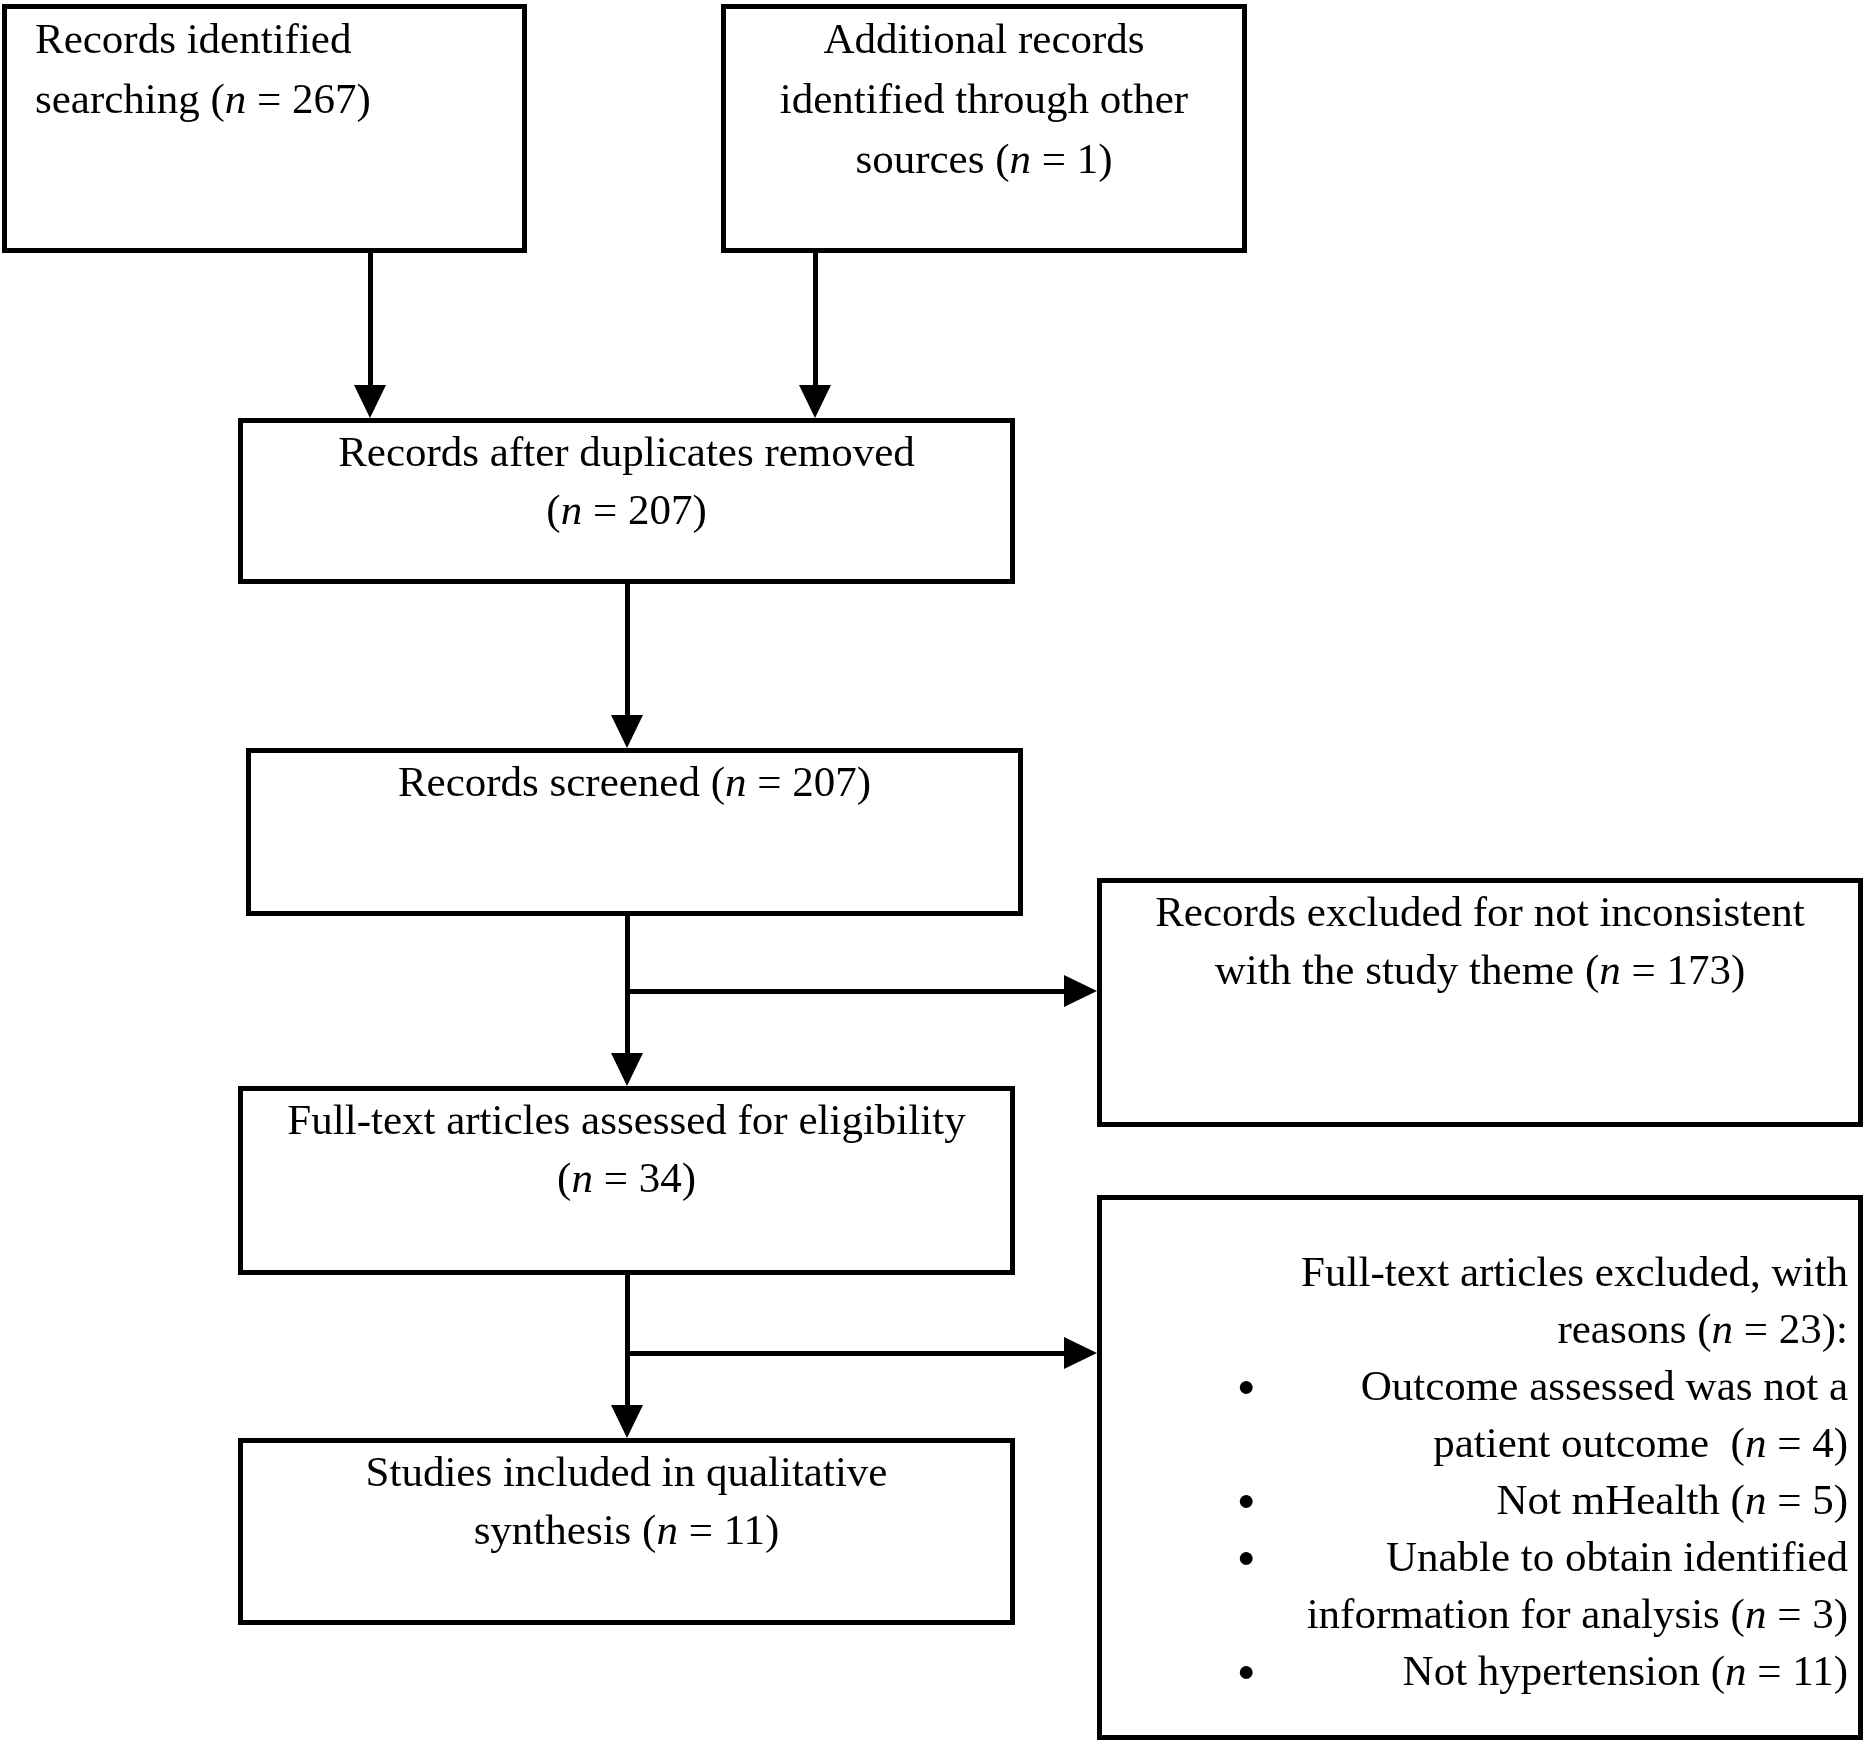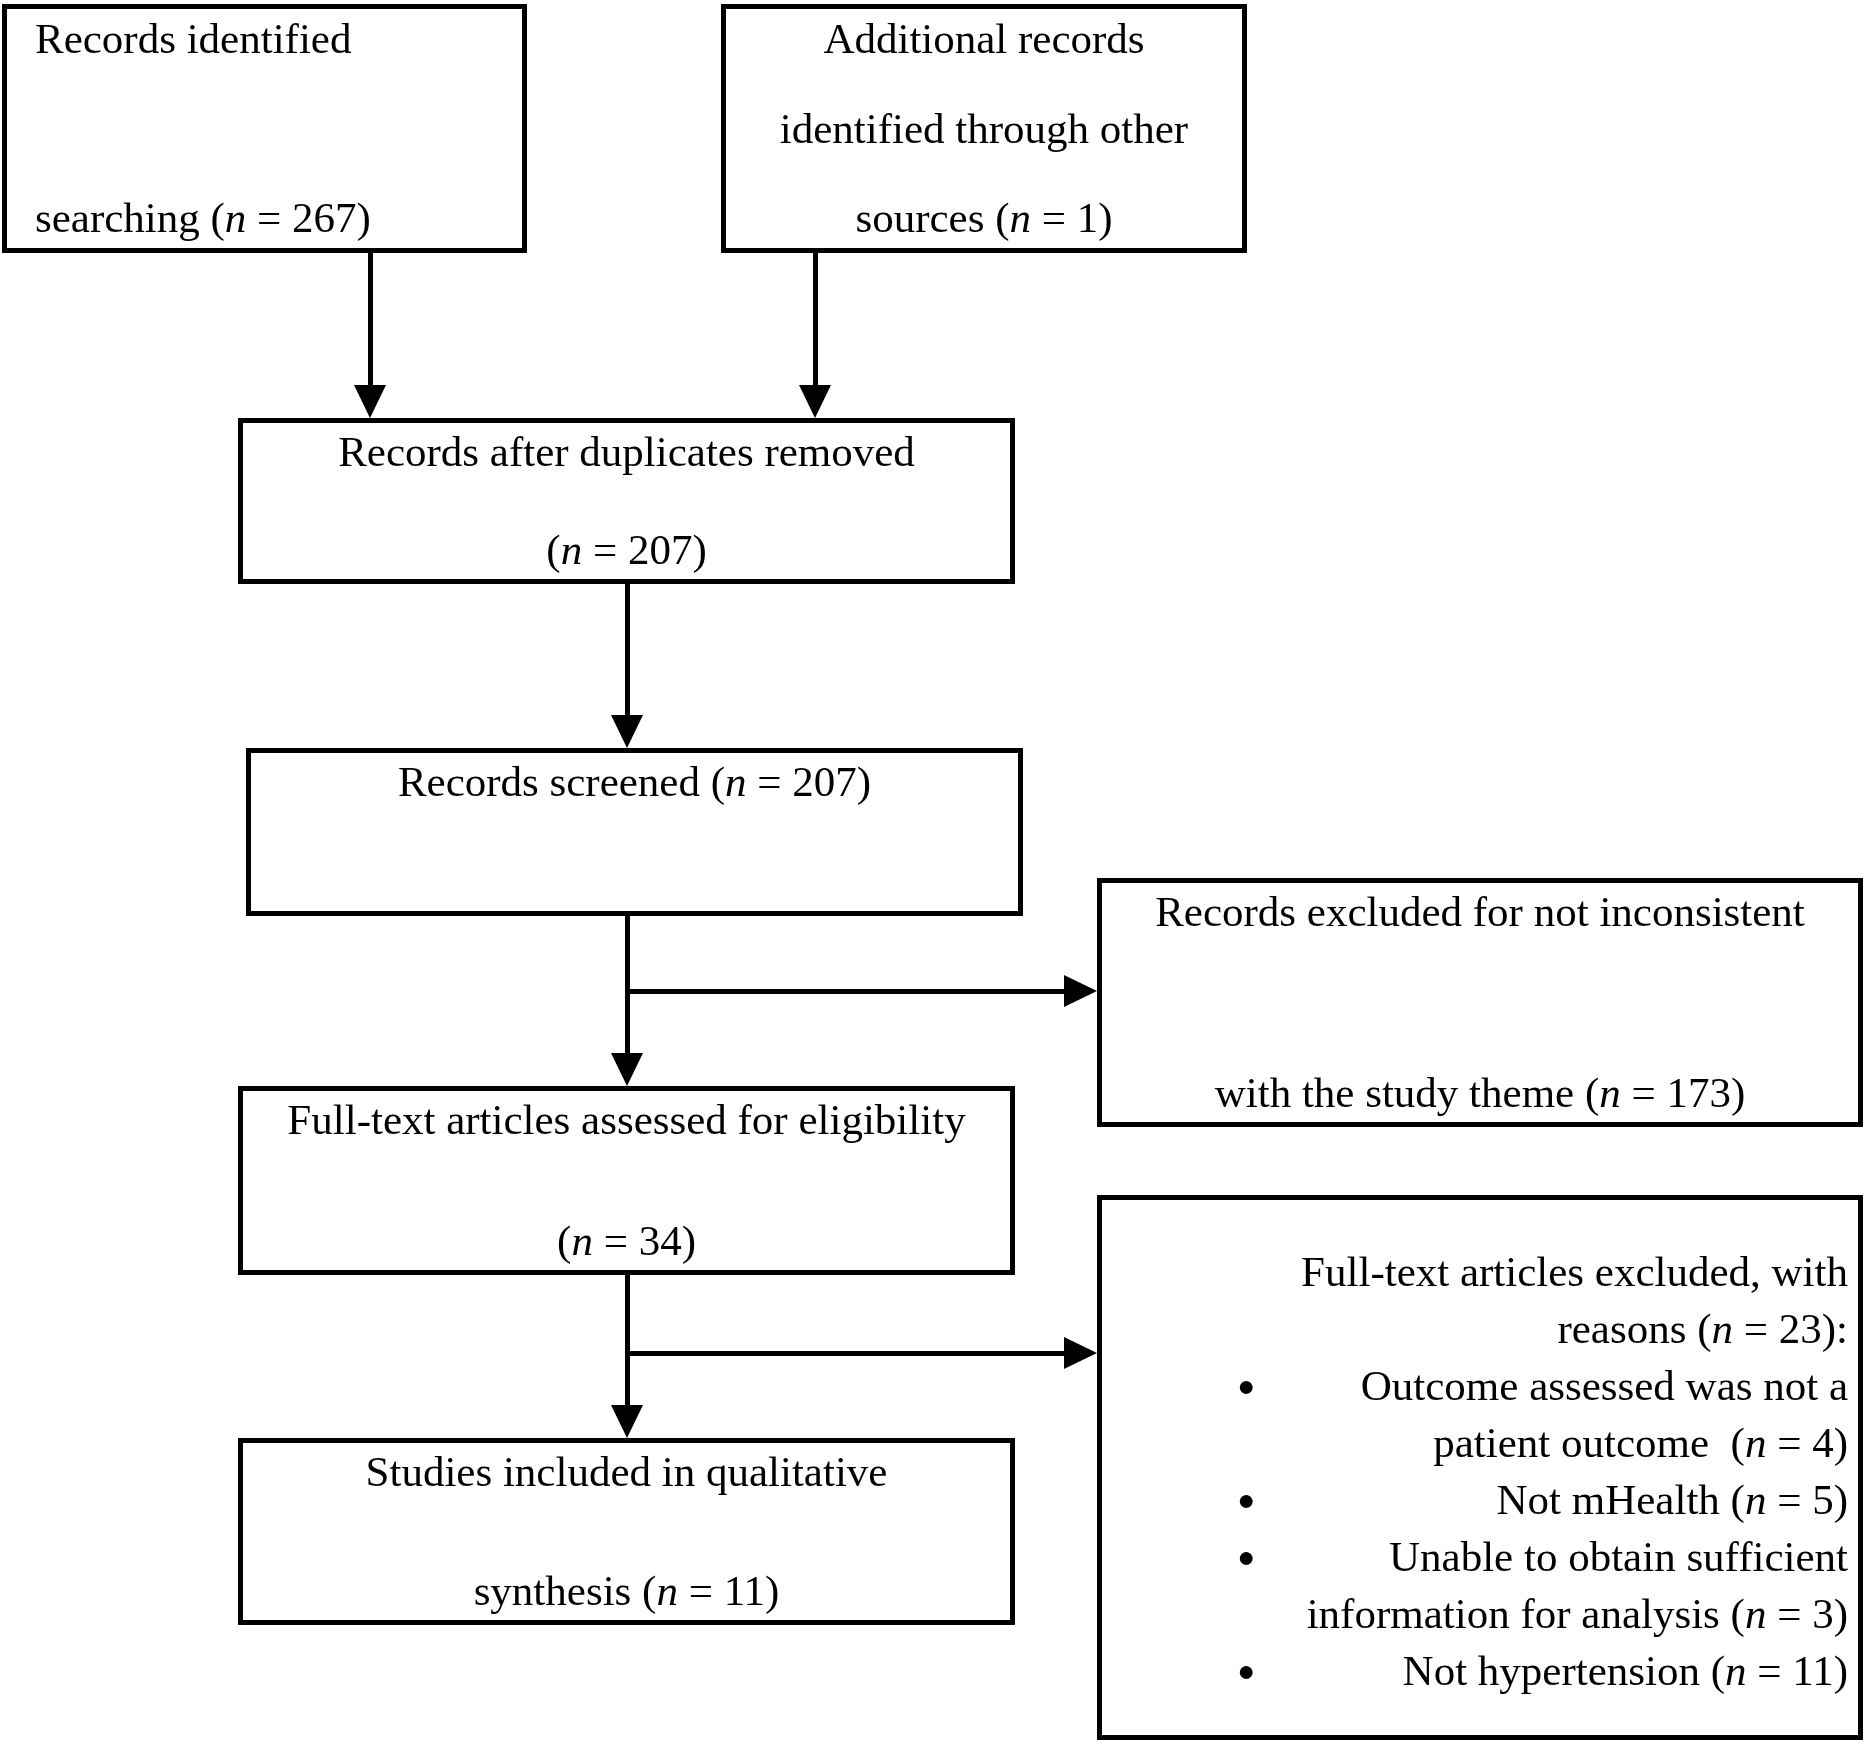--- a/index.html
+++ b/index.html
@@ -3,21 +3,21 @@
 <meta charset="utf-8">
 <style>
   html,body{margin:0;padding:0;background:#ffffff;}
   .stage{
     position:relative;width:1869px;height:1747px;background:#ffffff;overflow:hidden;
     font-family:"Liberation Serif","DejaVu Serif",serif;color:#000000;
   }
   .box{
     position:absolute;box-sizing:border-box;background:#ffffff;
     border:5px solid #000000;display:flex;flex-direction:column;
-    justify-content:space-between;text-align:center;font-size:43px;line-height:58px;
+    justify-content:flex-start;text-align:center;font-size:43px;line-height:58px;
   }
   .box .ln{white-space:nowrap;}
   .box-a{left:2px;top:4px;width:525px;height:249px;text-align:left;padding-left:28px;line-height:60px;}
   .box-b{left:721px;top:4px;width:526px;height:249px;line-height:60px;}
   .box-c{left:238px;top:418px;width:777px;height:166px;}
   .box-d{left:246px;top:748px;width:777px;height:168px;}
   .box-e{left:1097px;top:878px;width:766px;height:249px;}
   .box-f{left:238px;top:1086px;width:777px;height:189px;}
   .box-g{left:1097px;top:1195px;width:766px;height:545px;justify-content:flex-start;
          text-align:right;padding:43px 10px 0 25px;line-height:57px;}
@@ -100,21 +100,21 @@
     </div>
     <div class="bullet-row">
       <span class="bullet-dot">●</span>
       <div class="bullet-lines">
         <div class="ln tn">Not mHealth (<i>n</i> = 5)</div>
       </div>
     </div>
     <div class="bullet-row">
       <span class="bullet-dot">●</span>
       <div class="bullet-lines">
-        <div class="ln tn">Unable to obtain sufficient</div>
+        <div class="ln tn">Unable to obtain identified</div>
         <div class="ln tn">information for analysis (<i>n</i> = 3)</div>
       </div>
     </div>
     <div class="bullet-row">
       <span class="bullet-dot">●</span>
       <div class="bullet-lines">
         <div class="ln tn">Not hypertension (<i>n</i> = 11)</div>
       </div>
     </div>
   </div>

